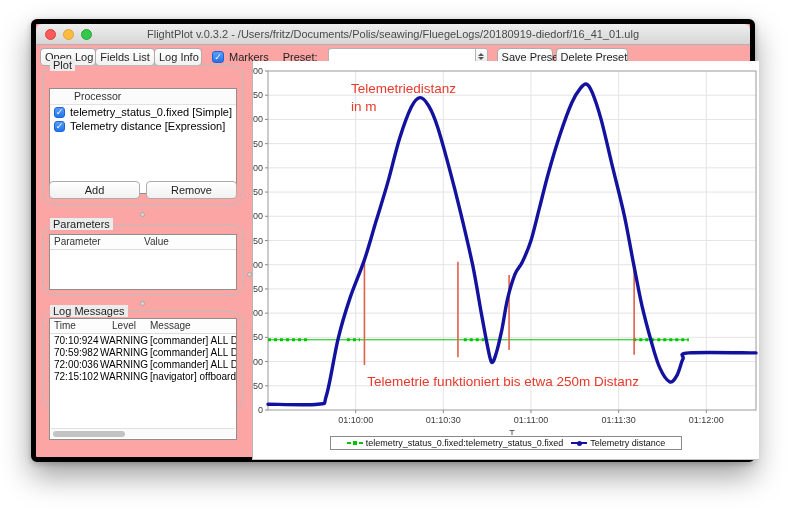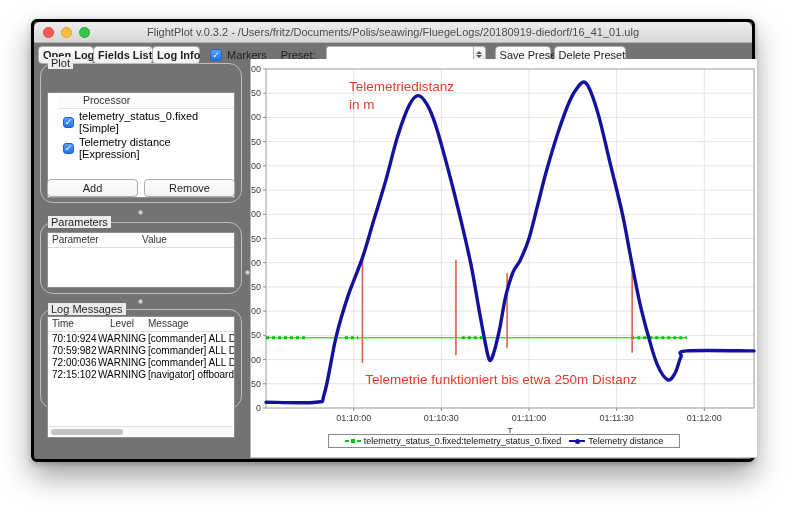--- a/index.html
+++ b/index.html
@@ -1,20 +1,20 @@
 <!DOCTYPE html>
 <html><head>
 <meta charset="utf-8">
 <style>
   * { margin:0; padding:0; box-sizing:border-box; }
   html,body { width:800px; height:517px; background:#ffffff; font-family:"Liberation Sans",sans-serif; overflow:hidden; }
 
   .window {
     position:absolute; left:31px; top:19px; width:724px; height:443px;
-    background:#737373; border:3px solid #000000; border-radius:6px;
+    background:#fca5a5; border:5px solid #000000; border-radius:6px;
     box-shadow:0 14px 30px rgba(0,0,0,.38), 0 2px 6px rgba(0,0,0,.22);
   }
   
   .titlebar {
     position:absolute; left:0; top:0; right:0; height:21px;
     background:linear-gradient(#eeeeee,#d6d6d6); border-bottom:1px solid #b2b2b2;
     border-radius:6px 6px 0 0; display:flex; align-items:center; justify-content:center;
   }
   .titlebar .title { font-size:11px; color:#4a4a4a; white-space:nowrap; }
   .lights { position:absolute; left:9px; top:5px; display:flex; gap:7px; }
@@ -24,21 +24,21 @@
   .light.green  { background:#34c84b; border:1px solid #2aa63d; }
 
   
   .toolbar { position:absolute; left:0; top:21px; right:0; height:23px; display:flex; align-items:center; padding:0 5px; }
   .btn {
     background:linear-gradient(#ffffff,#f1f1f1); border:1px solid #adadad; border-radius:4px;
     font-size:11px; color:#1f1f1f; height:18px; padding:0 4px; text-align:center; line-height:16px;
     white-space:nowrap;
   }
   .btn-group .btn { border-radius:4px; margin-left:-1px; }
-  .btn-group { display:flex;font-weight:bold; }
+  .btn-group { display:flex; }
   .w-openlog { width:56px; } .w-fields { width:60px; } .w-loginfo { width:48px; }
   .checkbox {
     width:12px; height:12px; border-radius:3px; border:1px solid #1c63d8;
     background:linear-gradient(#5a9ef7,#2273ec); color:#fff; font-size:9px; line-height:10px;
     text-align:center; flex:0 0 auto;
   }
   .lbl { font-size:11px; color:#1f1f1f; }
   .combo { display:flex; height:18px; width:160px; }
   .combo-field {
     flex:1; background:#fff; border:1px solid #b3b3b3; border-right:none;
@@ -52,21 +52,21 @@
   }
   .arr-up { width:0; height:0; border-left:3px solid transparent; border-right:3px solid transparent; border-bottom:3px solid #555; }
   .arr-dn { width:0; height:0; border-left:3px solid transparent; border-right:3px solid transparent; border-top:3px solid #555; }
 
   
   .panel { position:absolute; left:6px; width:202px; border:1px solid #bdbdbd; border-radius:13px; }
   .panel-title { position:absolute; top:-7px; left:7px; background:#ececec; padding:0 3px; font-size:11px; color:#1f1f1f; }
   .whitebox { position:absolute; left:6px; right:6px; background:#fff; border:1px solid #8e8e8e; overflow:hidden; }
 
   .panel-plot { top:41px; height:140px; }
-  .plot-list { top:28px; height:106px;padding-left:11px; }
+  .plot-list { top:22px; height:106px; }
   .list-header { font-size:10.5px; color:#333; padding:1px 4px 2px 24px; border-bottom:1px solid #e2e2e2; background:#fbfbfb; }
   .plot-item { display:flex; align-items:center; gap:5px; padding:1px 3px 1px 4px; font-size:11px; color:#000; }
   .plot-item .checkbox { width:11px; height:11px; line-height:9px; }
   .plot-btn-row { position:absolute; left:6px; right:6px; bottom:5px; display:flex; gap:6px; }
   .plot-btn-row .btn { flex:1; }
 
   .panel-params { top:200px; height:72px; }
   .params-box { top:9px; height:56px; }
   .thead { display:flex; font-size:10px; color:#333; border-bottom:1px solid #dcdcdc; background:#fdfdfd; padding:1px 0 2px; }
   .trow  { display:flex; font-size:10px; color:#000; padding:0.5px 0; white-space:nowrap; }

